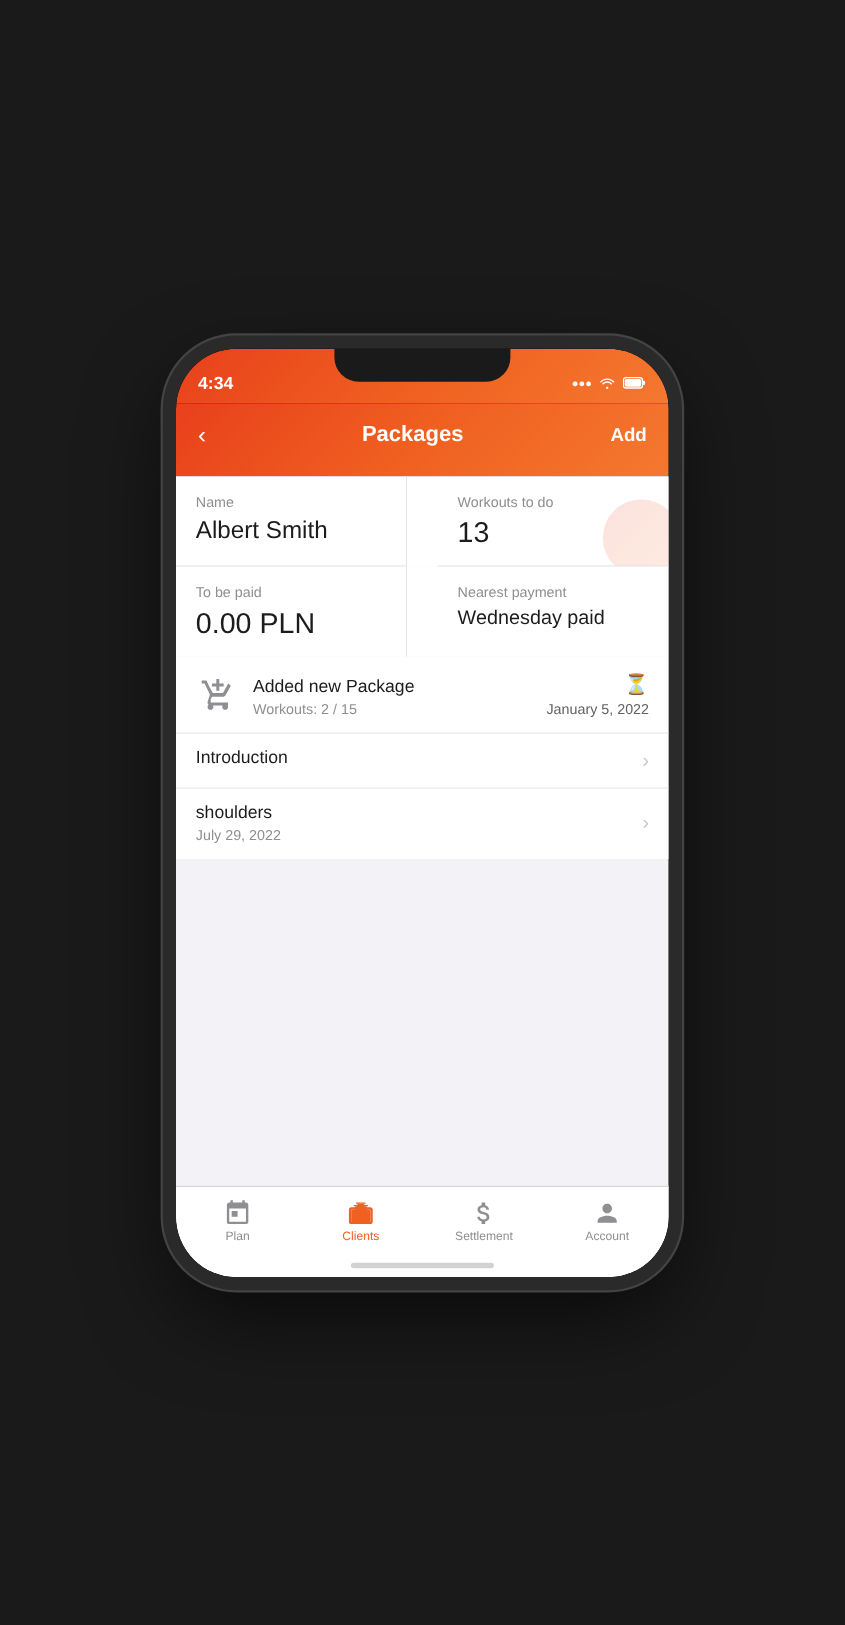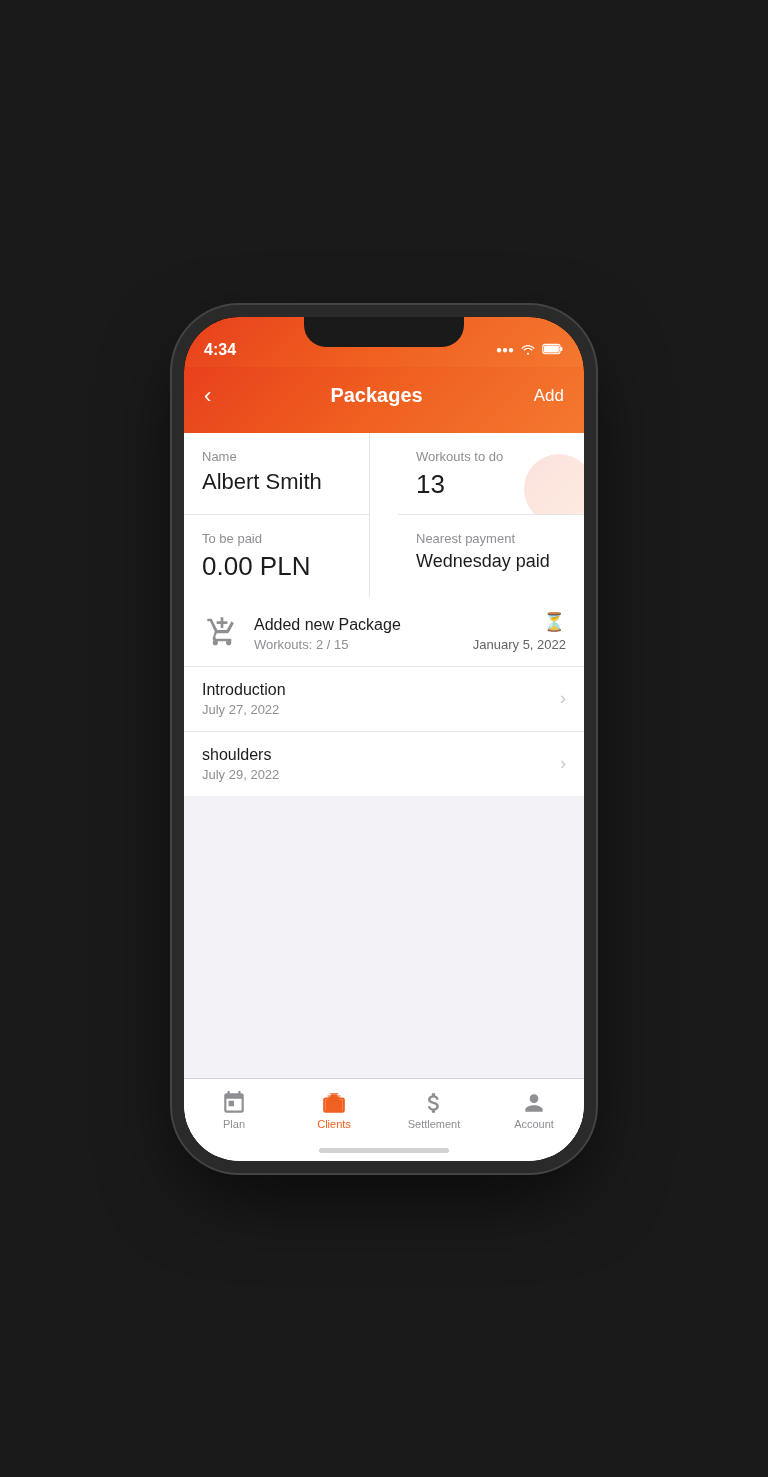--- a/index.html
+++ b/index.html
@@ -8,21 +8,21 @@
     body {
       background: #1a1a1a;
       display: flex;
       justify-content: center;
       align-items: center;
       min-height: 100vh;
       font-family: -apple-system, BlinkMacSystemFont, 'Helvetica Neue', Arial, sans-serif;
     }
 
     .phone-frame {
-      width: 400px;
+      width: 448px;
       height: 844px;
       background: #000000;
       border-radius: 55px;
       position: relative;
       overflow: hidden;
       box-shadow: 0 0 0 12px #2a2a2a, 0 0 0 14px #444, 0 30px 80px rgba(0,0,0,0.7);
     }
 
     
     .notch {
@@ -82,21 +82,21 @@
 
     .header-title {
       color: white;
       font-size: 20px;
       font-weight: 600;
     }
 
     .header-add {
       color: white;
       font-size: 17px;
-      font-weight: 400;
+      font-weight: 700;
       cursor: pointer;
     }
 
     
     .info-cards {
       background: white;
       margin: 0;
       display: grid;
       grid-template-columns: 1fr 1fr;
       border-radius: 0;
@@ -399,21 +399,20 @@
           </div>
           <div class="package-right">
             <span class="hourglass-icon">⏳</span>
             <span class="package-date">January 5, 2022</span>
           </div>
         </div>
 
         <div class="workout-item">
           <div class="workout-info">
             <div class="workout-name">Introduction</div>
-            <div class="workout-date">July 27, 2022</div>
           </div>
           <span class="chevron-right">›</span>
         </div>
 
         <div class="workout-item">
           <div class="workout-info">
             <div class="workout-name">shoulders</div>
             <div class="workout-date">July 29, 2022</div>
           </div>
           <span class="chevron-right">›</span>

